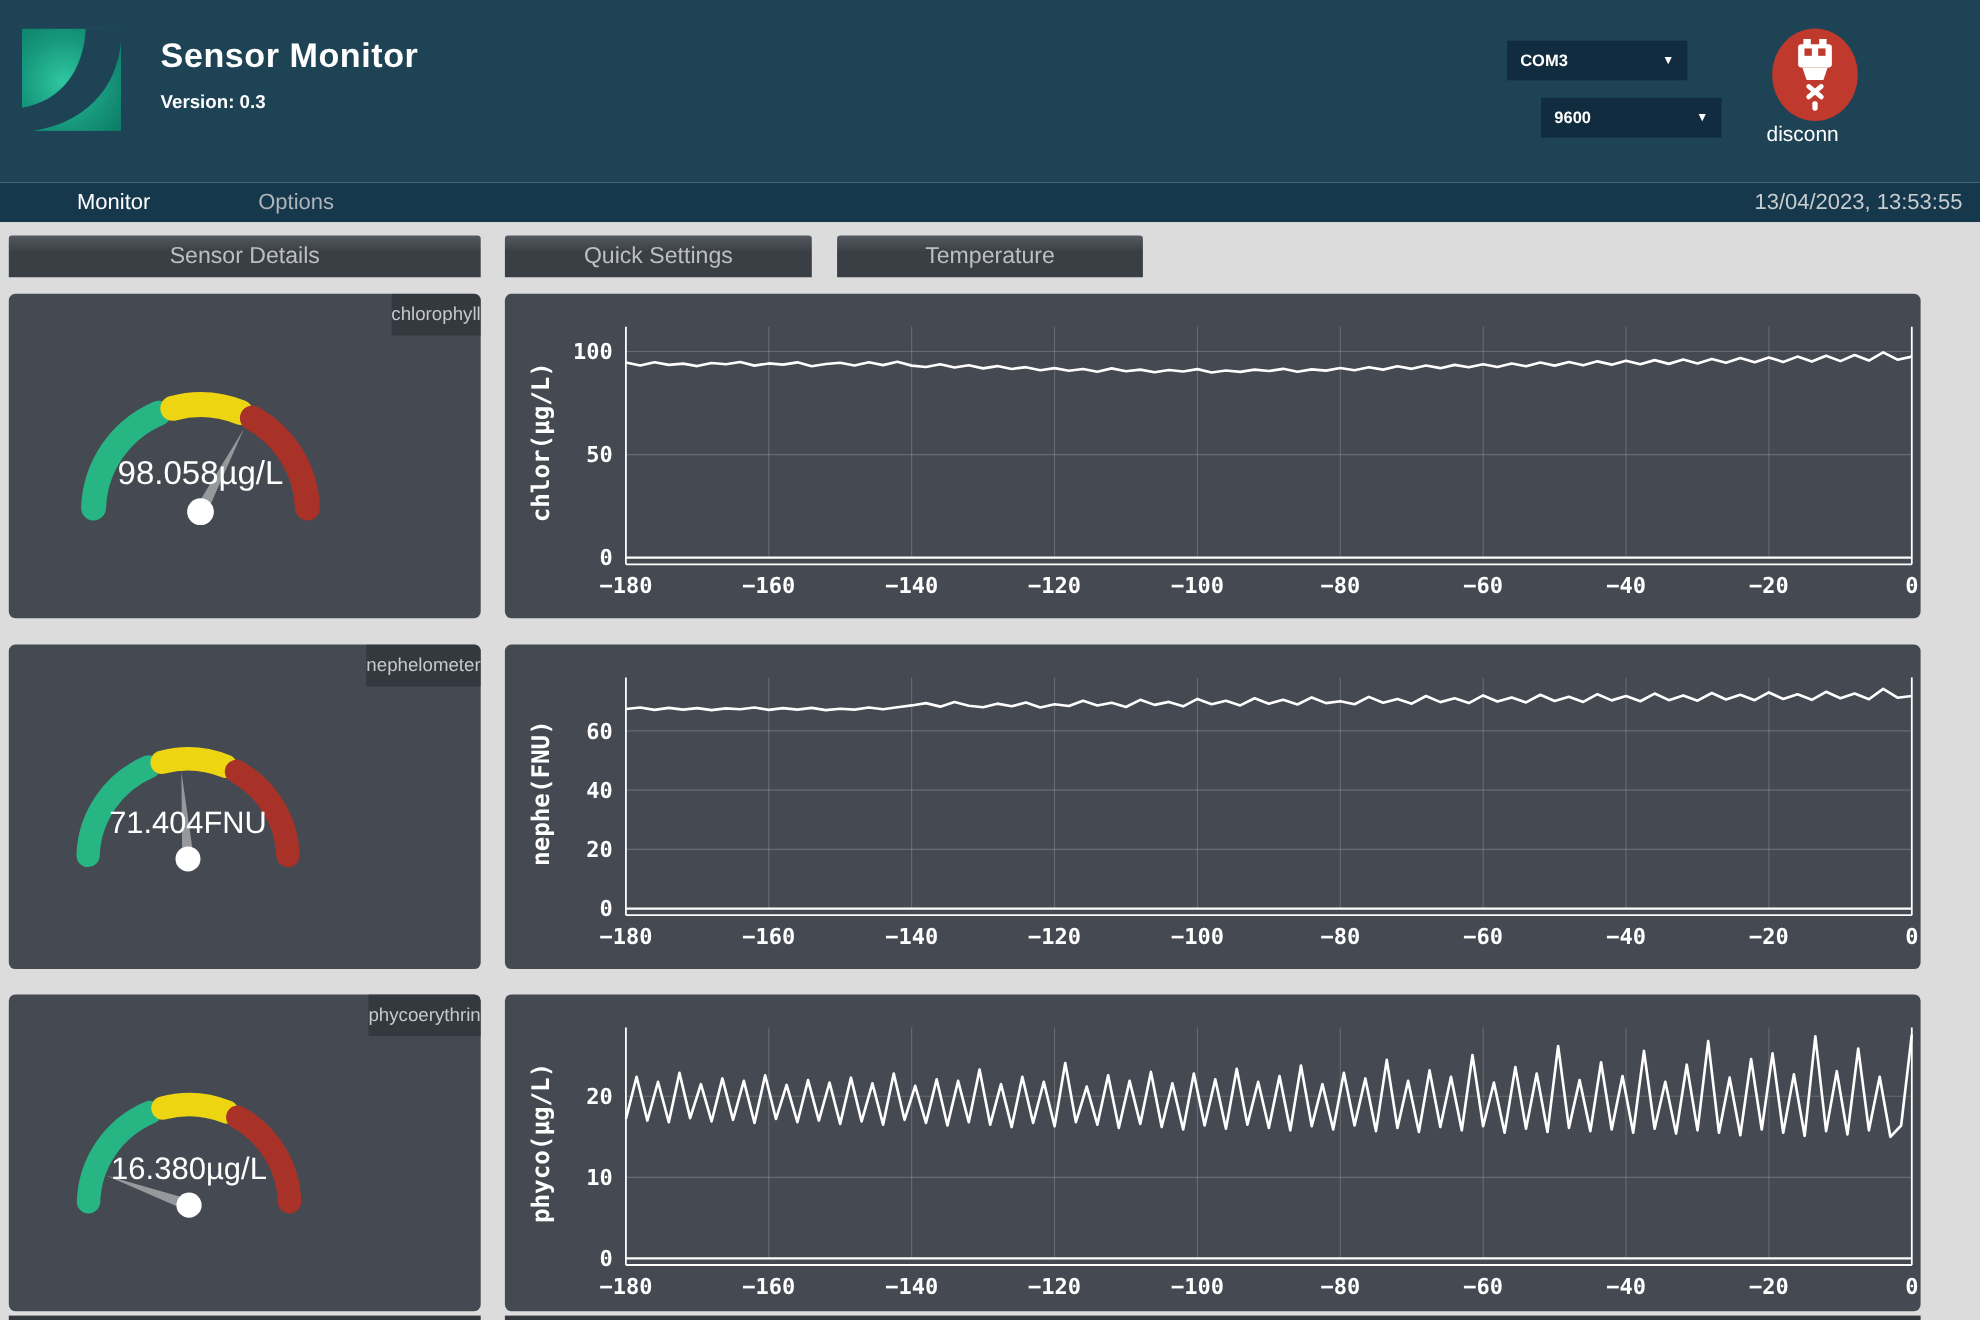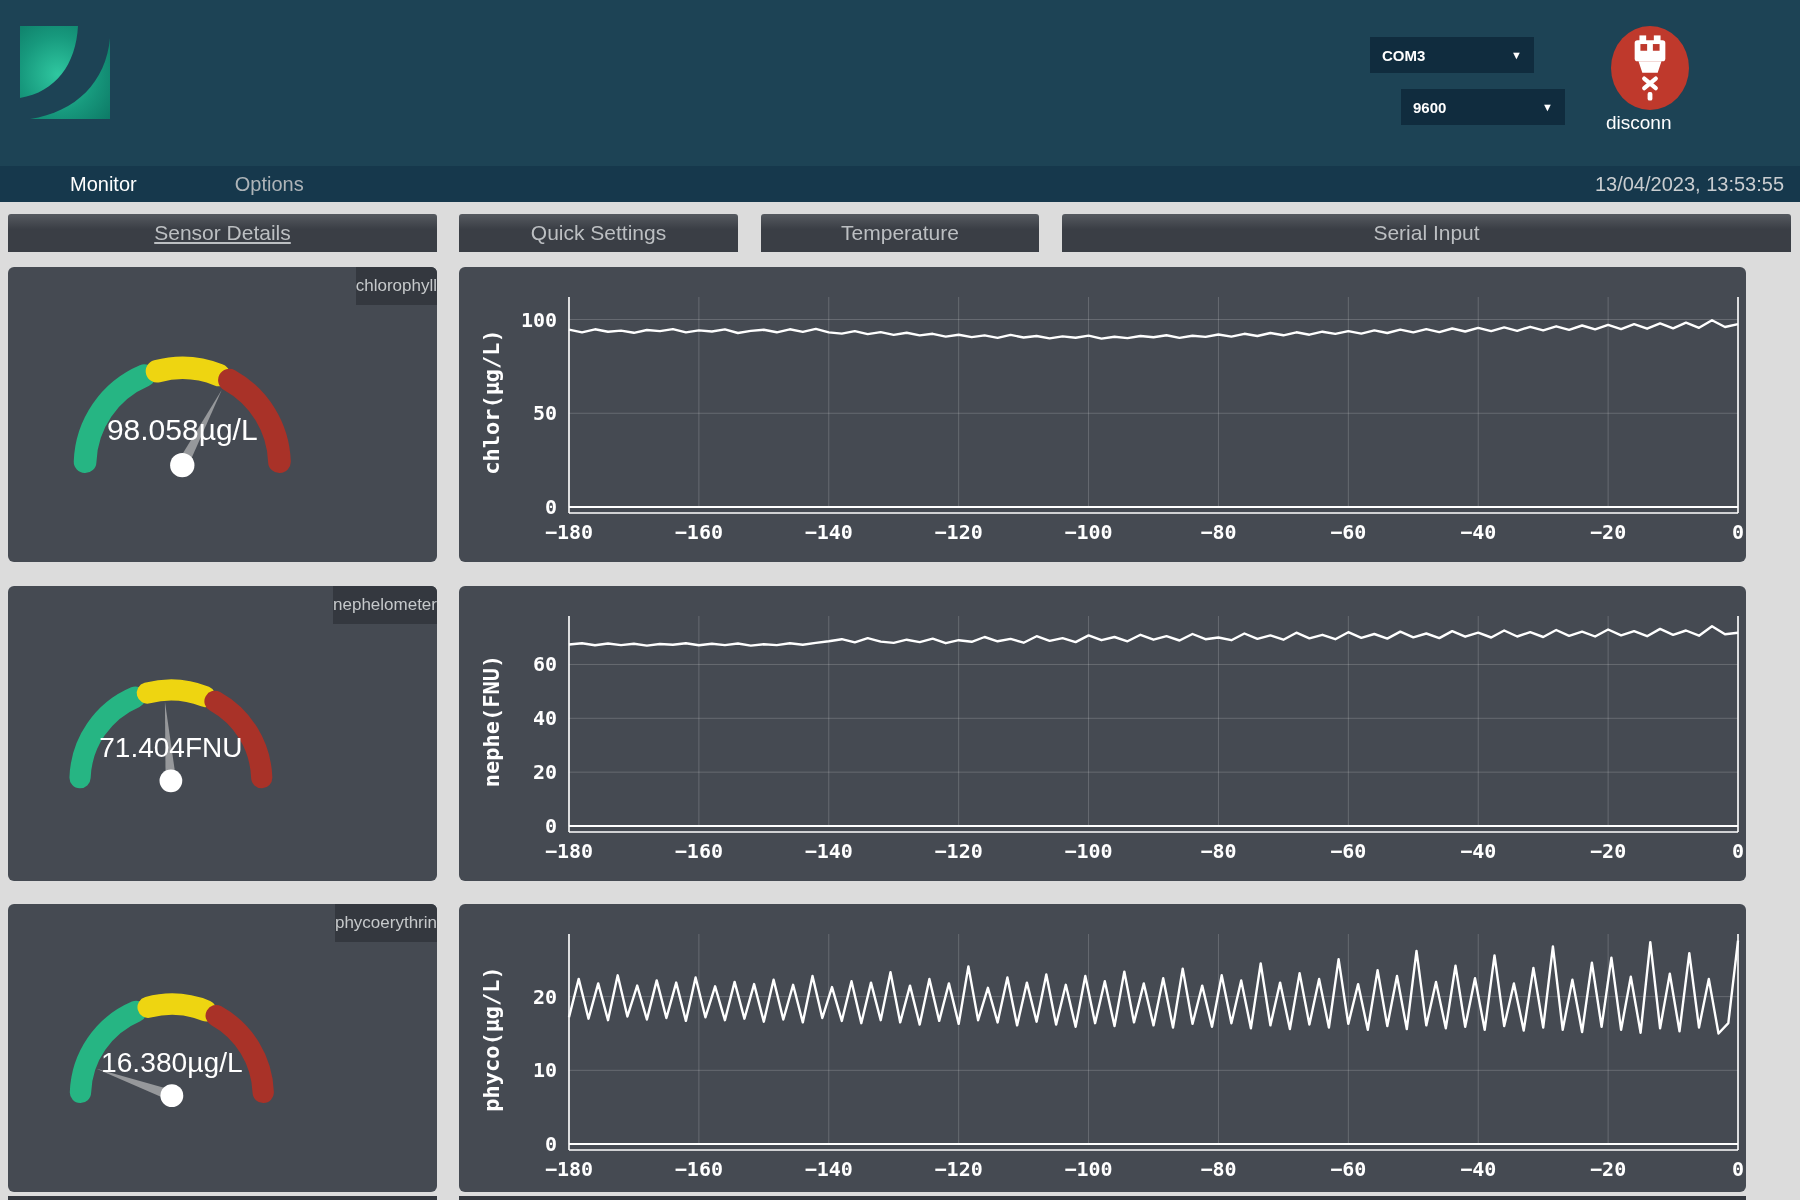--- a/index.html
+++ b/index.html
@@ -40,21 +40,21 @@
   .menubar .timestamp { margin-left:auto; color:#c9cdd0; font-size:20px; }
   
   .content { position:relative; width:1800px; height:998px; background:#dcdcdc; }
   .section-header {
     position:absolute; top:12px; height:38px;
     background:linear-gradient(#565a60, #3a3e45 40%);
     border-radius:3px 3px 0 0;
     color:#bcbfc2; font-size:21px; display:flex; align-items:center; justify-content:center;
     cursor:pointer;
   }
-  #sh-sensor-details { left:8px;    width:429px;text-decoration:underline; }
+  #sh-sensor-details { left:8px;    width:429px; }
   #sh-quick-settings { left:459px;  width:279px; }
   #sh-temperature    { left:761px;  width:278px; }
   #sh-serial-input   { left:1062px; width:729px; }
   .card {
     position:absolute; background:#454a52; border-radius:6px; overflow:hidden;
   }
   .gauge-card { left:8px; width:429px; display:flex; flex-direction:row; }
   .chart-card { left:459px; width:1287px; }
   .row0 { top:65px;  height:295px; }
   .row1 { top:384px; height:295px; }
@@ -80,20 +80,24 @@
     <defs>
       <radialGradient id="lg" cx="42%" cy="52%" r="75%">
         <stop offset="0%" stop-color="#2fc7a0"></stop>
         <stop offset="55%" stop-color="#17997d"></stop>
         <stop offset="100%" stop-color="#0d7a66"></stop>
       </radialGradient>
     </defs>
     <rect width="90" height="93" fill="url(#lg)"></rect>
     <path d="M 58,0 L 90,0 L 90,12 C 86,56 56,86 10,93 L 0,93 L 0,72 C 36,66 56,38 58,0 Z" fill="#1d4355"></path>
   </svg>
+  <div class="title-block">
+    <h1 class="app-title">Sensor Monitor</h1>
+    <div class="app-version">Version: 0.3</div>
+  </div>
 
   <div class="hdr-select" id="com-select">
     <span>COM3</span>
     <span class="arrow">▼</span>
   </div>
   <div class="hdr-select" id="baud-select">
     <span>9600</span>
     <span class="arrow">▼</span>
   </div>
 
@@ -119,21 +123,20 @@
   <span class="menu-item active">Monitor</span>
   <span class="menu-item idle">Options</span>
   <span class="timestamp">13/04/2023, 13:53:55</span>
 </nav>
 
 <main class="content">
 
   <div class="section-header" id="sh-sensor-details">Sensor Details</div>
   <div class="section-header" id="sh-quick-settings">Quick Settings</div>
   <div class="section-header" id="sh-temperature">Temperature</div>
-  <div class="section-header" id="sh-serial-input">Serial Input</div>
 
   <div class="card gauge-card row0">
     <div class="gauge-area"><svg viewBox="0 0 429 257" width="100%" height="100%" preserveAspectRatio="xMidYMid meet">
           <path d="M 95.1 186.8 A 120 120 0 0 1 168.1 80.5" fill="none" stroke="#26b583" stroke-width="28" stroke-linecap="round"></path>
           <path d="M 183.9 75.1 A 120 120 0 0 1 260.0 79.7" fill="none" stroke="#eed511" stroke-width="28" stroke-linecap="round"></path>
           <path d="M 273.2 86.0 A 120 120 0 0 1 334.9 186.8" fill="none" stroke="#a93228" stroke-width="28" stroke-linecap="round"></path>
           <polygon points="263.8,98.0 208.8,187.7 221.2,194.3" fill="#96989b"></polygon>
           <circle cx="215" cy="191" r="15" fill="#ffffff"></circle>
           <text x="215" y="160" text-anchor="middle" class="gauge-value">98.058µg/L</text>
         </svg></div>

